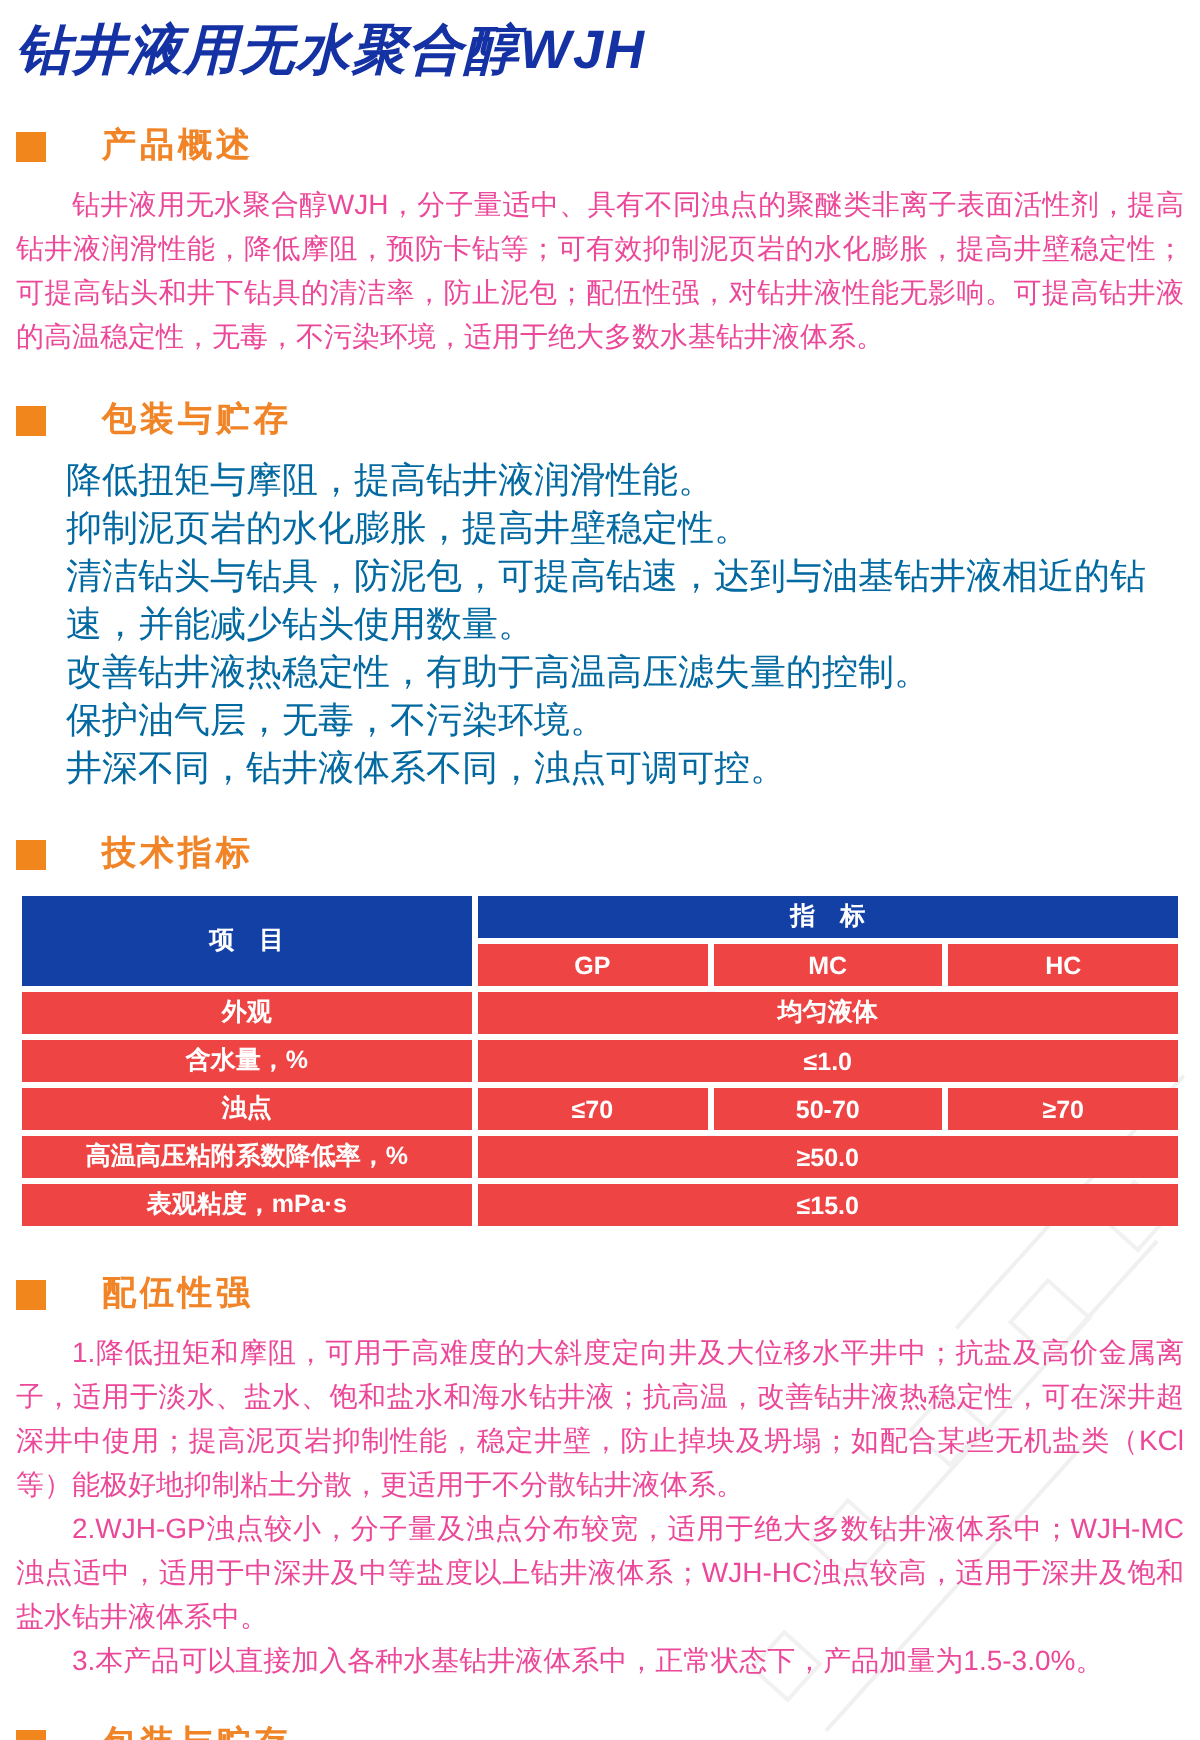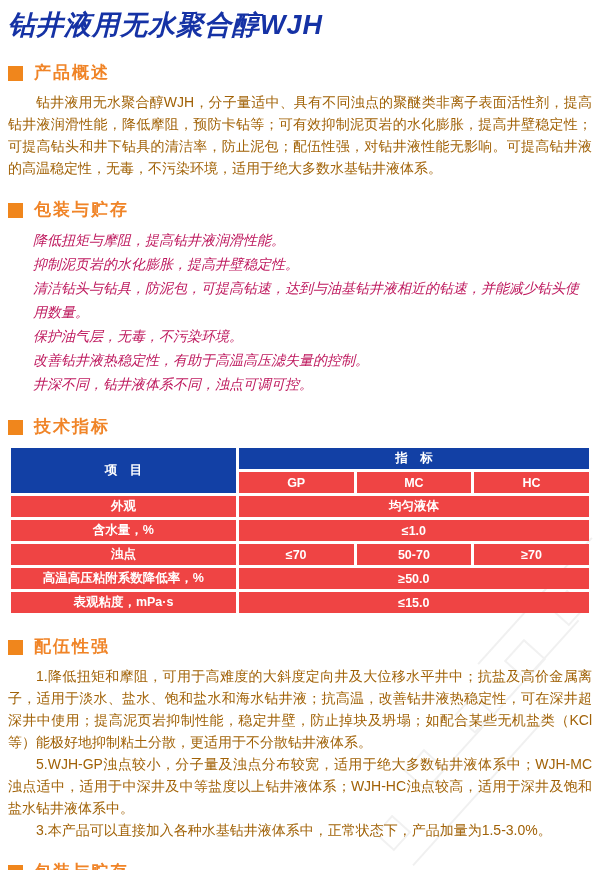--- a/index.html
+++ b/index.html
@@ -38,39 +38,38 @@
     width: 15px;
     height: 15px;
     background: #f0861c;
     flex: 0 0 auto;
   }
   .sec-head .sec-title {
     color: #f08427;
     font-size: 17px;
     font-weight: bold;
     letter-spacing: 2px;
-    margin-left: 11px;
+    margin-left: 28px;
     line-height: 18px;
   }
   .body-para {
     font-size: 14px;
     line-height: 22px;
     margin: 0;
     text-indent: 2em;
     text-align: justify;
-    color: #a16207;
+    color: #ec4899;
   }
   .plain-list {
     list-style: none;
     margin: 2px 0 0 0;
     padding: 0 0 0 25px;
-    font-size: 14px;
+    font-size: 18px;
     line-height: 24px;
-    color: #be185d;
-    font-style: italic;
+    color: #0369a1;
   }
   .spec-table {
     width: 100%;
     border-collapse: separate;
     border-spacing: 3px;
     margin-top: 4px;
     table-layout: fixed;
   }
   .spec-table th, .spec-table td {
     color: #ffffff;
@@ -123,22 +122,22 @@
 
   <section>
     <div class="sec-head">
       <span class="bullet"></span>
       <span class="sec-title">包装与贮存</span>
     </div>
     <ul class="plain-list">
       <li>降低扭矩与摩阻，提高钻井液润滑性能。</li>
       <li>抑制泥页岩的水化膨胀，提高井壁稳定性。</li>
       <li>清洁钻头与钻具，防泥包，可提高钻速，达到与油基钻井液相近的钻速，并能减少钻头使用数量。</li>
+      <li>改善钻井液热稳定性，有助于高温高压滤失量的控制。</li>
       <li>保护油气层，无毒，不污染环境。</li>
-      <li>改善钻井液热稳定性，有助于高温高压滤失量的控制。</li>
       <li>井深不同，钻井液体系不同，浊点可调可控。</li>
     </ul>
   </section>
 
   <section>
     <div class="sec-head">
       <span class="bullet"></span>
       <span class="sec-title">技术指标</span>
     </div>
     <table class="spec-table">
@@ -183,21 +182,21 @@
     </tbody>
       </table>
   </section>
 
   <section>
     <div class="sec-head">
       <span class="bullet"></span>
       <span class="sec-title">配伍性强</span>
     </div>
     <p class="body-para">1.降低扭矩和摩阻，可用于高难度的大斜度定向井及大位移水平井中；抗盐及高价金属离子，适用于淡水、盐水、饱和盐水和海水钻井液；抗高温，改善钻井液热稳定性，可在深井超深井中使用；提高泥页岩抑制性能，稳定井壁，防止掉块及坍塌；如配合某些无机盐类（KCl等）能极好地抑制粘土分散，更适用于不分散钻井液体系。</p>
-    <p class="body-para">5.WJH-GP浊点较小，分子量及浊点分布较宽，适用于绝大多数钻井液体系中；WJH-MC浊点适中，适用于中深井及中等盐度以上钻井液体系；WJH-HC浊点较高，适用于深井及饱和盐水钻井液体系中。</p>
+    <p class="body-para">2.WJH-GP浊点较小，分子量及浊点分布较宽，适用于绝大多数钻井液体系中；WJH-MC浊点适中，适用于中深井及中等盐度以上钻井液体系；WJH-HC浊点较高，适用于深井及饱和盐水钻井液体系中。</p>
     <p class="body-para">3.本产品可以直接加入各种水基钻井液体系中，正常状态下，产品加量为1.5-3.0%。</p>
   </section>
 
   <section>
     <div class="sec-head">
       <span class="bullet"></span>
       <span class="sec-title">包装与贮存</span>
     </div>
 
   </section>

